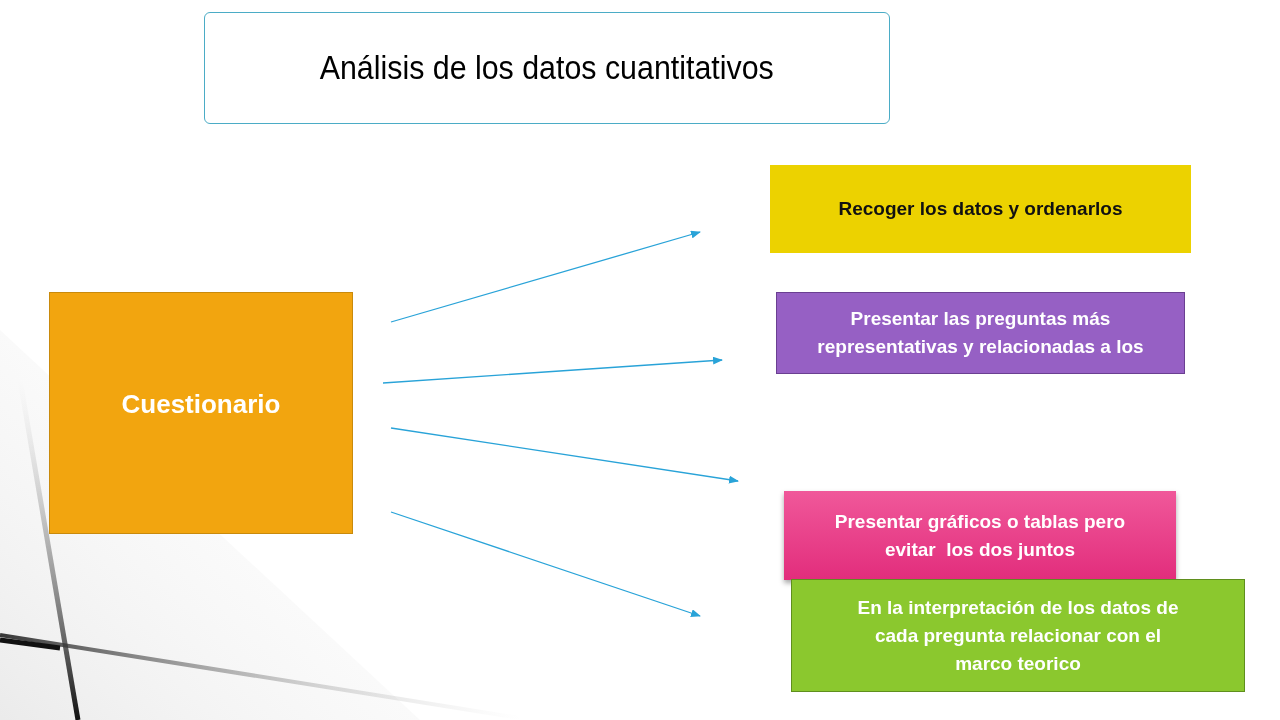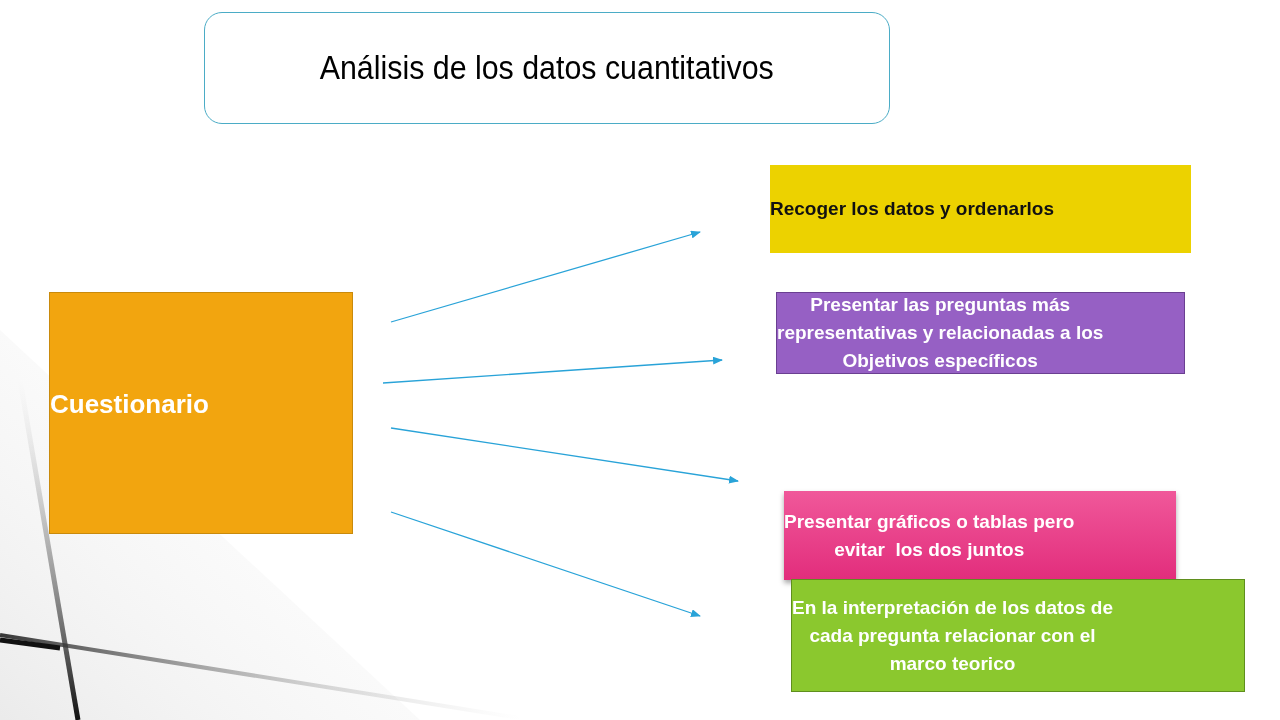--- a/index.html
+++ b/index.html
@@ -4,32 +4,32 @@
   <style>
     html, body { margin: 0; padding: 0; }
     body {
       width: 1280px; height: 720px; position: relative; overflow: hidden;
       background: #ffffff;
       font-family: "Liberation Sans", sans-serif;
     }
     .bg-deco { position: absolute; left: 0; top: 0; width: 1280px; height: 720px; pointer-events: none; }
     .title-box {
       position: absolute; left: 204px; top: 12px; width: 686px; height: 112px;
-      border: 1.5px solid #4bacc6; border-radius: 18px; background: #ffffff;
+      border: 1.5px solid #4bacc6; border-radius: 6px; background: #ffffff;
       box-sizing: border-box;
       display: flex; align-items: center; justify-content: center;
     }
     .title-text {
       font-family: "Liberation Sans", sans-serif;
       font-size: 33px; color: #000; letter-spacing: 0px;
       transform: scaleX(0.92);
     }
     .node {
       position: absolute; box-sizing: border-box;
-      display: flex; align-items: center; justify-content: flex-start; text-align: center;
+      display: flex; align-items: center; justify-content: center; text-align: center;
       font-weight: bold; font-size: 19px; line-height: 28px;
     }
     .node span { display: block; }
     .source {
       left: 49px; top: 292px; width: 304px; height: 242px;
       background: #f2a50f; border: 1px solid #c98a0c; color: #fff;
       font-size: 26px; line-height: 38px; font-weight: bold;
       padding-bottom: 19px;
     }
     .n1 { left: 770px; top: 165px; width: 421px; height: 88px; background: #ecd200; color: #111; font-size: 19px; }
@@ -91,21 +91,20 @@
 <div class="node n1">
   <div>
     <span>Recoger los datos y ordenarlos</span>
   </div>
 </div>
 
 <div class="node n2">
   <div>
     <span>Presentar las preguntas más</span>
     <span>representativas y relacionadas a los</span>
-    <span>Objetivos específicos</span>
   </div>
 </div>
 
 <div class="node n3">
   <div>
     <span>Presentar gráficos o tablas pero</span>
     <span style="white-space:pre">evitar  los dos juntos</span>
   </div>
 </div>
 

